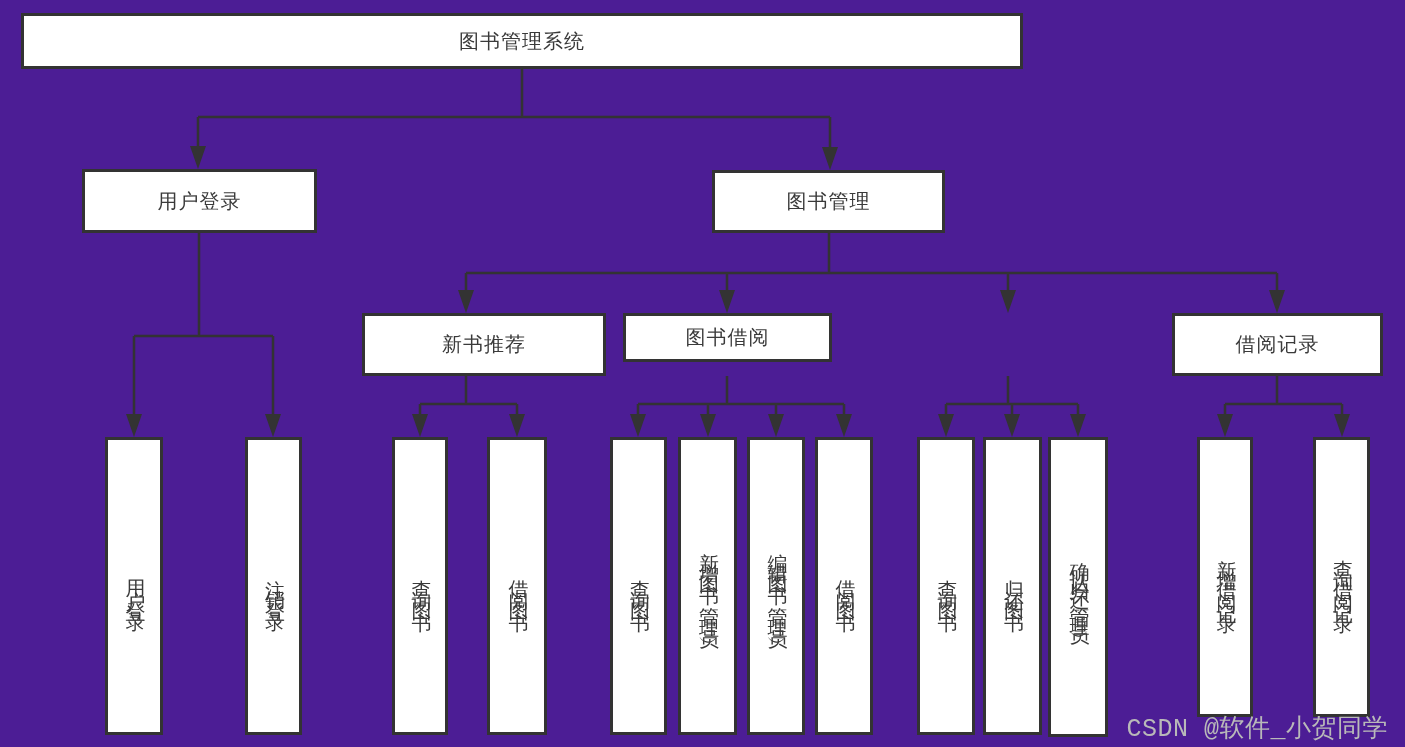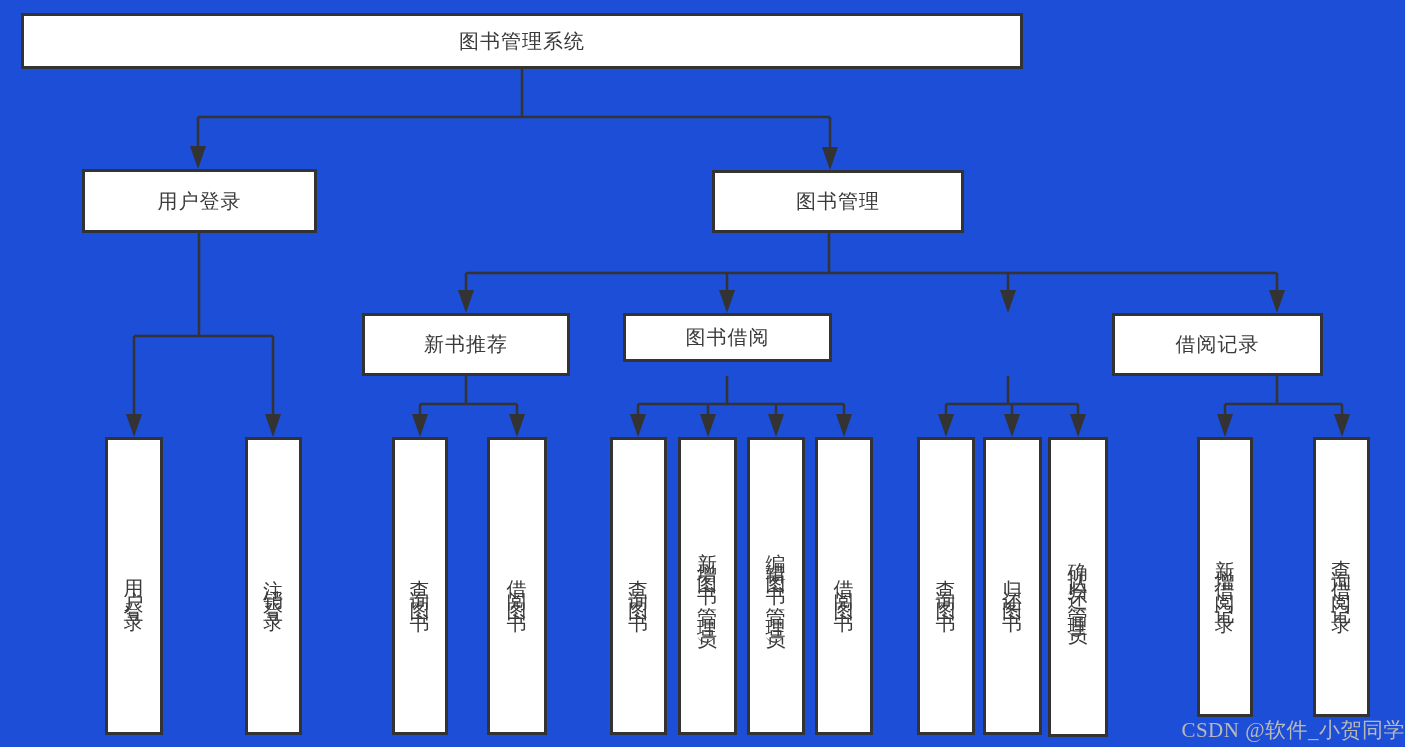--- a/index.html
+++ b/index.html
@@ -1,21 +1,21 @@
 <!DOCTYPE html>
 <html><head>
 <meta charset="utf-8">
 <style>
   html, body { margin: 0; padding: 0; background: #ffffff; }
   #canvas {
     position: relative;
     width: 1405px;
     height: 747px;
-    background: #1d4ed8;
-    font-family: Liberation Serif, serif;
+    background: #4c1d95;
+    font-family: Liberation Mono, monospace;
     overflow: hidden;
   }
   #connector-layer {
     position: absolute;
     left: 0; top: 0;
     width: 1405px; height: 747px;
     z-index: 1;
   }
   .box {
     position: absolute;
@@ -32,23 +32,23 @@
   .hlabel { white-space: nowrap; letter-spacing: 1px; }
   .vtext {
     writing-mode: vertical-rl;
     text-orientation: mixed;
     letter-spacing: 11px;
     white-space: nowrap;
     line-height: 1;
   }
   .watermark {
     position: absolute;
-    right: 0;
+    right: 17px;
     bottom: 3px;
-    font-size: 21px;
+    font-size: 25px;
     color: #b9b9b9;
     letter-spacing: 0.5px;
     z-index: 3;
     white-space: nowrap;
   }
   .connector { stroke: #333333; stroke-width: 2.5; fill: none; }
   .arrowhead { fill: #333333; stroke: none; }
 </style>
 </head>
 <body>
@@ -105,31 +105,31 @@
     </g>
   </svg>
 
   <div class="box" style="left:21px; top:13px; width:1002px; height:56px;">
     <span class="hlabel">图书管理系统</span>
   </div>
 
   <div class="box" style="left:82px; top:169px; width:235px; height:64px;">
     <span class="hlabel">用户登录</span>
   </div>
-  <div class="box" style="left:712px; top:170px; width:252px; height:63px;">
+  <div class="box" style="left:712px; top:170px; width:233px; height:63px;">
     <span class="hlabel">图书管理</span>
   </div>
 
-  <div class="box" style="left:362px; top:313px; width:208px; height:63px;">
+  <div class="box" style="left:362px; top:313px; width:244px; height:63px;">
     <span class="hlabel">新书推荐</span>
   </div>
   <div class="box" style="left:623px; top:313px; width:209px; height:49px;">
     <span class="hlabel">图书借阅</span>
   </div>
-  <div class="box" style="left:1112px; top:313px; width:211px; height:63px;">
+  <div class="box" style="left:1172px; top:313px; width:211px; height:63px;">
     <span class="hlabel">借阅记录</span>
   </div>
 
   <div class="box" style="left:105px; top:437px; width:58px; height:298px;">
     <span class="vtext">用户登录</span>
   </div>
   <div class="box" style="left:245px; top:437px; width:57px; height:298px;">
     <span class="vtext">注销登录</span>
   </div>
 

